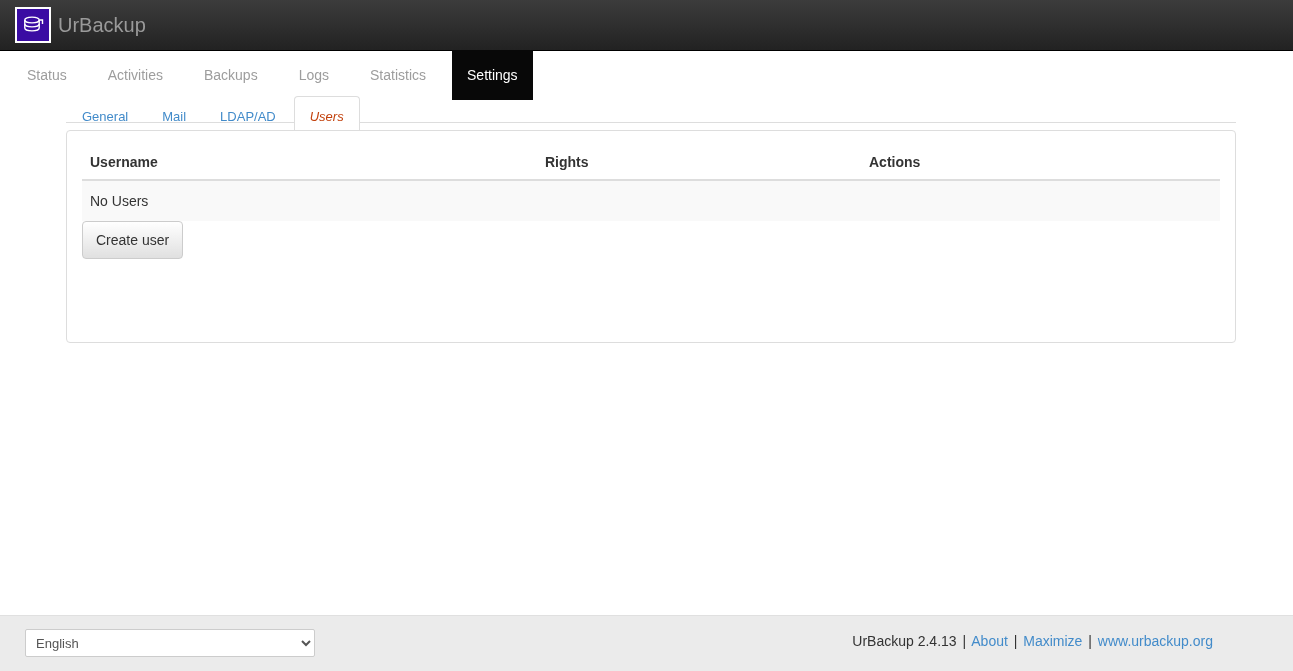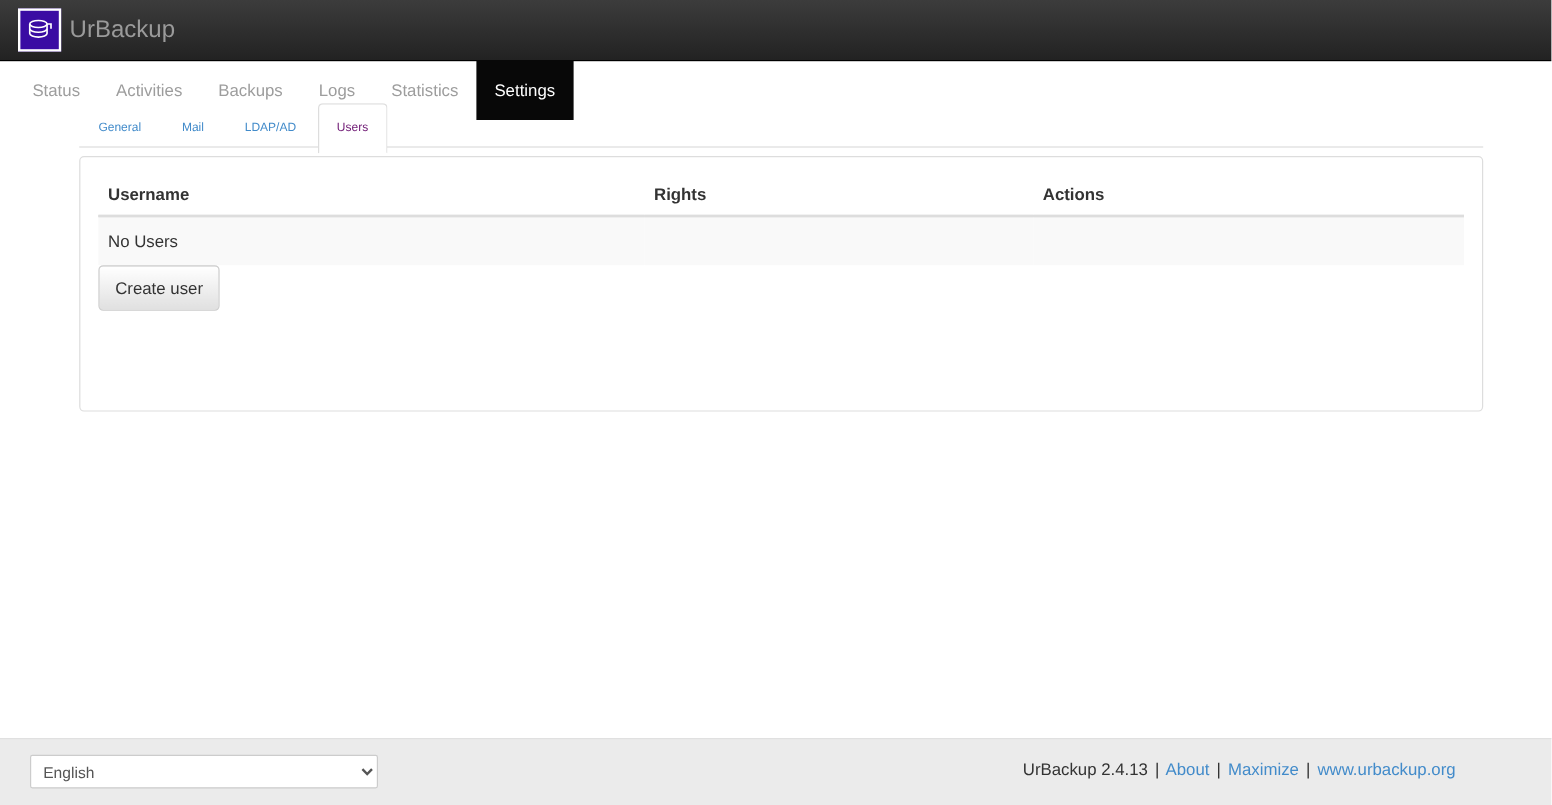--- a/index.html
+++ b/index.html
@@ -57,20 +57,21 @@
     color: #9a9a9a;
     font-size: 20px;
     line-height: 50px;
     padding-left: 7px;
     white-space: nowrap;
   }
   .nav-links {
     display: flex;
     align-items: flex-start;
     margin-left: 12px;
+    gap: 11px;
   }
   .nav-item {
     display: flex;
     align-items: center;
     padding: 0 15px;
     color: #9d9d9d;
     font-size: 14px;
     text-decoration: none;
     height: 50px;
     cursor: pointer;
@@ -94,37 +95,38 @@
     width: 1170px;
     height: 54px;
     border-bottom: 1px solid #dddddd;
     display: flex;
     align-items: flex-end;
   }
   .tab {
     display: block;
     padding: 10px 15px;
     margin-right: 2px;
-    font-size: 10px;
+    font-size: 13px;
     line-height: 20px;
     color: #428bca;
     text-decoration: none;
     border: 1px solid transparent;
     border-radius: 4px 4px 0 0;
     cursor: pointer;
     background: transparent;
     position: relative;
-    top: 6px;
+    top: 16px;
   }
   .tab.active {
-    color: #701a75;
+    color: #c2410c;
     background: #ffffff;
     border: 1px solid #dddddd;
     border-bottom-color: #ffffff;
     cursor: default;
+    font-style: italic;
   }
   .tab-btn {
     margin-left: 14px;
     margin-bottom: 5px;
     padding: 8px 13px;
     font-family: "Liberation Sans", sans-serif;
     font-size: 14px;
     line-height: 20px;
     color: #333333;
     background: linear-gradient(to bottom, #ffffff 0%, #e0e0e0 100%);

